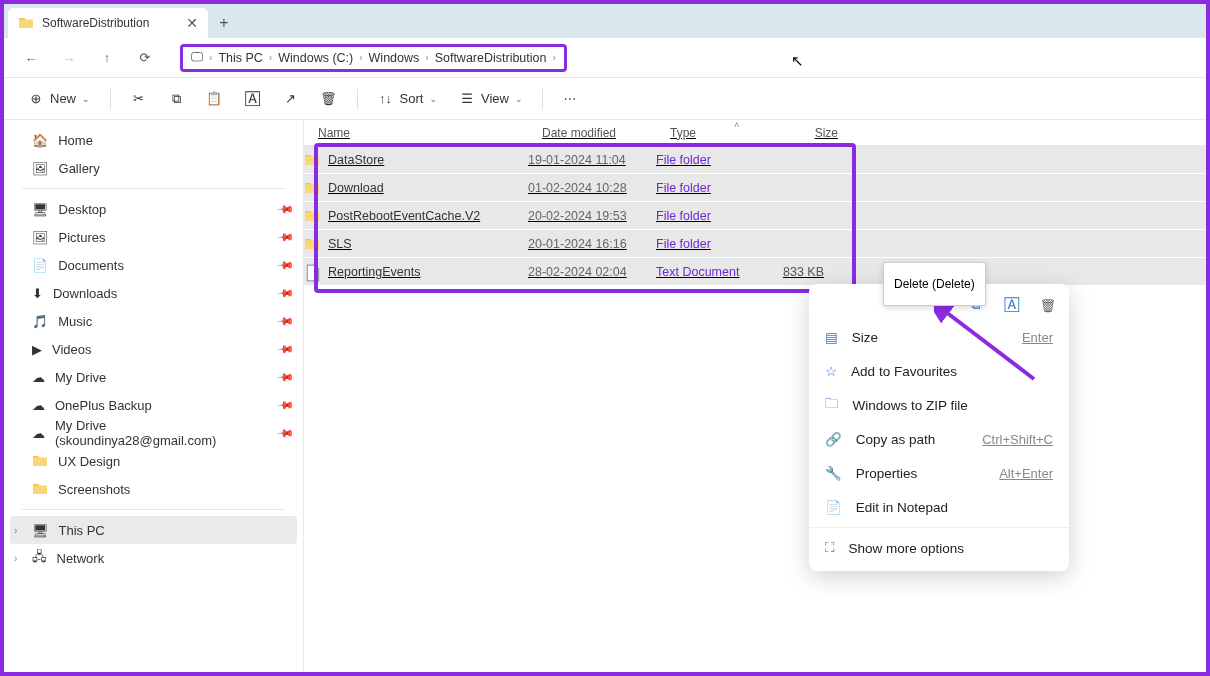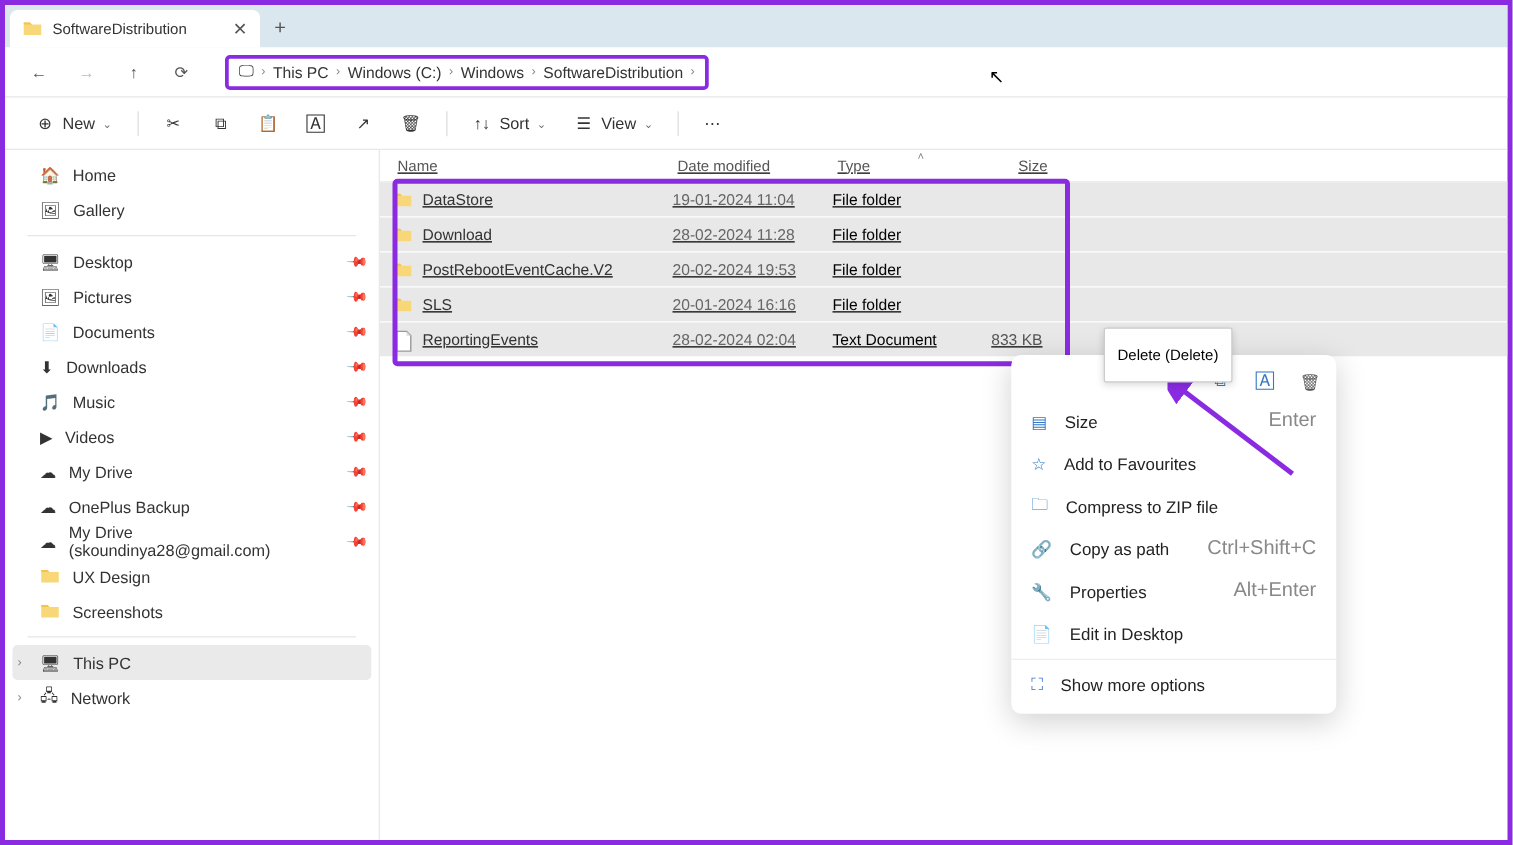--- a/index.html
+++ b/index.html
@@ -39,31 +39,31 @@
 
 
 .col-header { height: 26px; display: flex; align-items: center; border-bottom: 1px solid #e8e8e8; color: #555; font-size: 12px; padding-left: 14px; }
 .col-name { width: 224px; }
 .col-date { width: 128px; }
 .col-type { width: 108px; }
 .col-size { width: 60px; text-align: right; }
 .sort-ind { position: absolute; left: 430px; top: 0; font-size: 9px; color: #888; }
 
 
-.file-row { height: 27px; display: flex; align-items: center; padding-left: 10px; font-size: 12.5px; color: #333; background: #e8e8e8; margin-bottom: 1px; }
+.file-row { height: 27px; display: flex; align-items: center; padding-left: 0; font-size: 12.5px; color: #333; background: #e8e8e8; margin-bottom: 1px; }
 .file-row .icon { width: 18px; margin-right: 6px; }
 .file-name { width: 200px; }
 .file-date { width: 128px; color: #666; }
-.file-type { width: 108px; color: #000000; }
+.file-type { width: 108px; color: #6d28d9; }
 .file-size { width: 60px; text-align: right; color: #555; }
 
 
 .ctx-menu { position: absolute; left: 805px; top: 280px; width: 260px; background: #fff; border-radius: 8px; box-shadow: 0 6px 24px rgba(0,0,0,0.18); padding: 6px 0; z-index: 10; }
 .ctx-row { height: 34px; display: flex; align-items: center; padding: 0 16px; gap: 14px; font-size: 13.5px; color: #222; }
-.ctx-row .short { margin-left: auto; color: #888; font-size: 16px; }
+.ctx-row .short { margin-left: auto; color: #888; font-size: 13px; text-decoration: underline; }
 .ctx-hr { height: 1px; background: #eee; margin: 3px 0; }
 .ctx-topicons { height: 30px; display: flex; align-items: center; justify-content: flex-end; padding: 0 12px; gap: 18px; }
 .ctx-icon { width: 18px; height: 18px; display: flex; align-items: center; justify-content: center; color: #3478c5; }
 
 
 .tooltip { position: absolute; left: 879px; top: 258px; background: #fff; border: 1px solid #ccc; padding: 14px 10px; font-size: 12px; z-index: 20; border-radius: 2px; box-shadow: 0 2px 6px rgba(0,0,0,0.15); }
 
 
 .arrow { position: absolute; left: 930px; top: 300px; z-index: 15; pointer-events: none; }
 
@@ -257,21 +257,21 @@
     <span class="file-date">19-01-2024 11:04</span>
     <span class="file-type">File folder</span>
     <span class="file-size"></span>
         </div>
         <div class="file-row">
           <span class="icon folder-icon"><svg viewBox="0 0 16 16">
               <path fill="#f8d778" d="M1 3h5l1.5 1.5H15v8.5H1z"></path>
               <path fill="#f4c542" d="M1 3h5l1.5 1.5H1z"></path>
             </svg></span>
     <span class="file-name">Download</span>
-    <span class="file-date">28-02-2024 11:28</span>
+    <span class="file-date">01-02-2024 10:28</span>
     <span class="file-type">File folder</span>
     <span class="file-size"></span>
         </div>
         <div class="file-row">
           <span class="icon folder-icon"><svg viewBox="0 0 16 16">
               <path fill="#f8d778" d="M1 3h5l1.5 1.5H15v8.5H1z"></path>
               <path fill="#f4c542" d="M1 3h5l1.5 1.5H1z"></path>
             </svg></span>
     <span class="file-name">PostRebootEventCache.V2</span>
     <span class="file-date">20-02-2024 19:53</span>
@@ -317,35 +317,35 @@
     <span style="color:#3478c5">▤</span>
     <span>Size</span>
     <span class="short">Enter</span>
   </div>
   <div class="ctx-row">
     <span style="color:#3478c5">☆</span>
     <span>Add to Favourites</span>
   </div>
   <div class="ctx-row">
     <span style="color:#3478c5">🗀</span>
-    <span>Compress to ZIP file</span>
+    <span>Windows to ZIP file</span>
   </div>
   <div class="ctx-row">
     <span style="color:#3478c5">🔗</span>
     <span>Copy as path</span>
     <span class="short">Ctrl+Shift+C</span>
   </div>
   <div class="ctx-row">
     <span style="color:#3478c5">🔧</span>
     <span>Properties</span>
     <span class="short">Alt+Enter</span>
   </div>
   <div class="ctx-row">
     <span style="color:#3478c5">📄</span>
-    <span>Edit in Desktop</span>
+    <span>Edit in Notepad</span>
   </div>
   <div class="ctx-hr"></div>
   <div class="ctx-row">
     <span style="color:#3478c5">⛶</span>
     <span>Show more options</span>
   </div>
 </div>
 
 <svg class="arrow" width="110" height="80">
   <defs>

